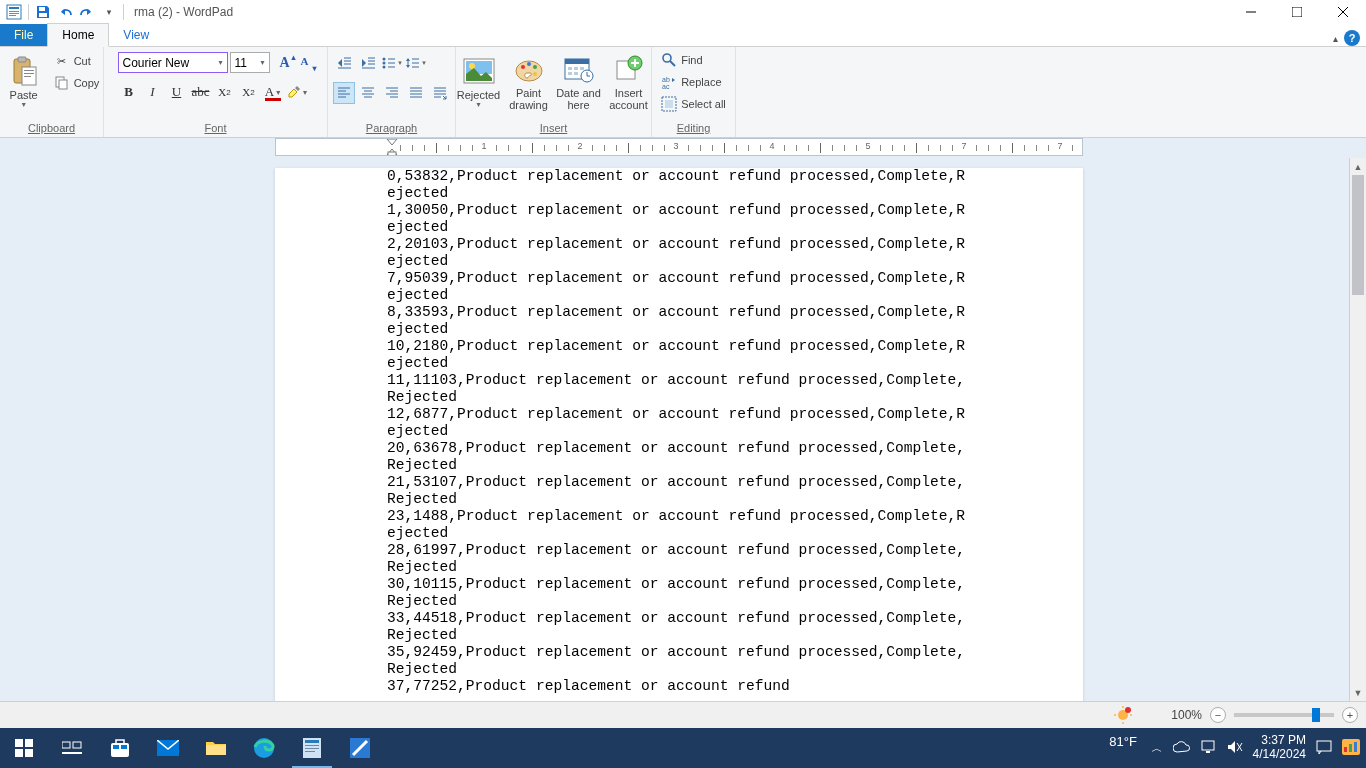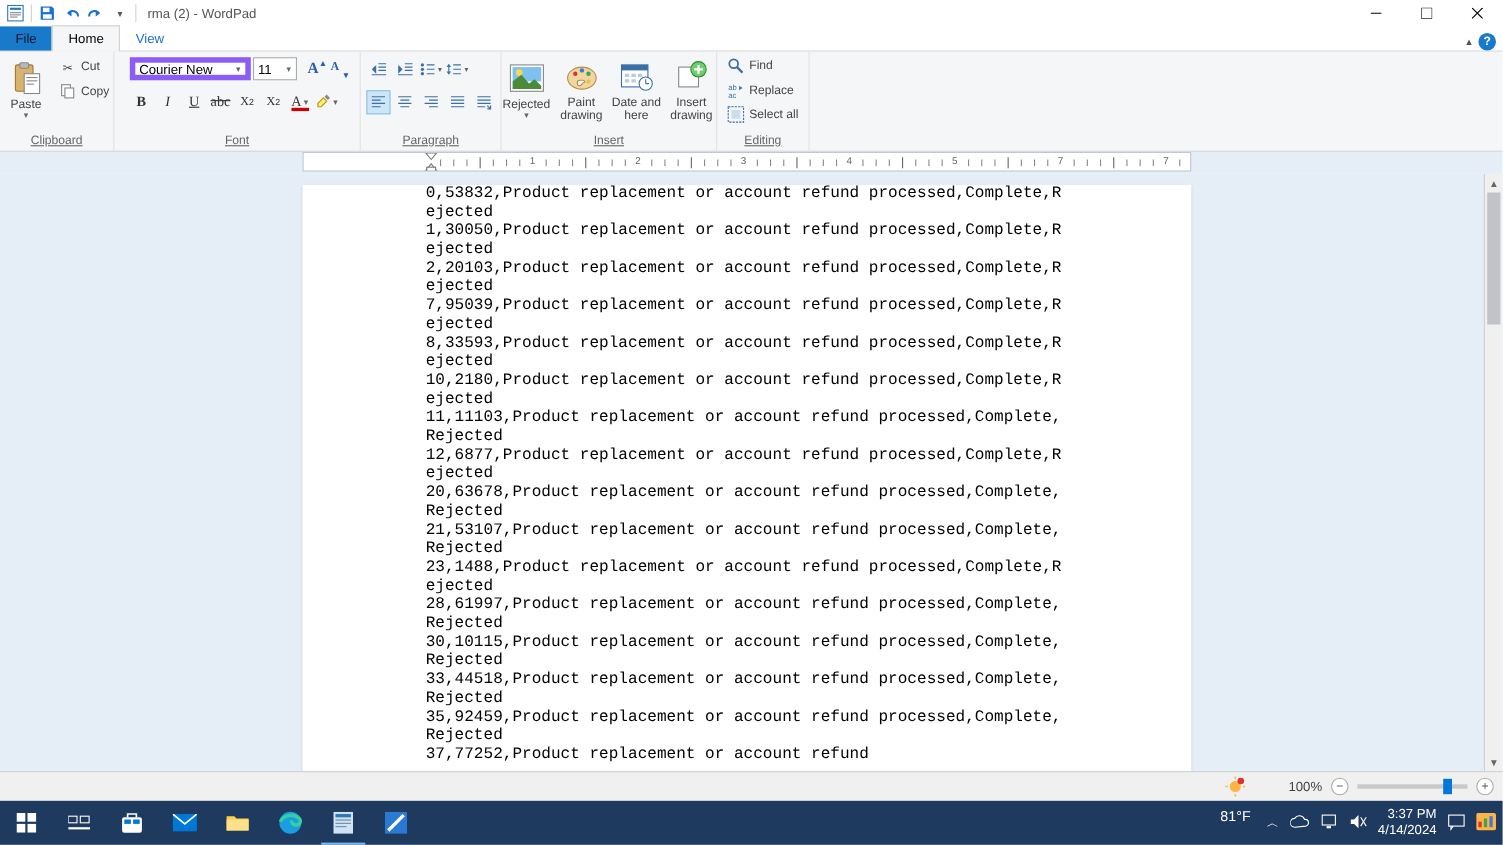--- a/index.html
+++ b/index.html
@@ -7,38 +7,38 @@
 .titlebar { height:23px; background:#fff; display:flex; align-items:center; font-size:12px; color:#000; }
 .titlebar .qat { display:flex; align-items:center; padding:0 4px; gap:2px; }
 .qat-btn { width:20px; height:20px; display:flex; align-items:center; justify-content:center; color:#1a6fd6; }
 .qat-sep { width:1px; height:16px; background:#d0d0d0; margin:0 2px; }
 .titlebar .title { margin-left:4px; color:#555; }
 .win-controls { margin-left:auto; display:flex; }
 .win-controls div { width:46px; height:23px; display:flex; align-items:center; justify-content:center; color:#000; }
 
 .tabrow { height:24px; background:#fff; display:flex; align-items:flex-end; border-bottom:1px solid #d0d0d0; }
 .tab { padding:4px 14px; font-size:12px; color:#1a6fd6; cursor:default; }
-.tab.file { background:#1979ca; color:#0f172a; }
+.tab.file { background:#1979ca; color:#fef9c3; }
 .tab.active { background:#f5f6f7; color:#000; border:1px solid #d0d0d0; border-bottom:1px solid #f5f6f7; margin-bottom:-1px; }
 .help-icon { margin-left:auto; margin-right:6px; display:flex; align-items:center; gap:6px; color:#555; font-size:12px; }
 .help-icon .q { width:16px;height:16px;border-radius:50%;background:#1979ca;color:#fff;display:flex;align-items:center;justify-content:center;font-size:11px;font-weight:bold; }
 
 .ribbon { height:91px; background:#f5f6f7; border-bottom:1px solid #d0d0d0; display:flex; }
 .group { display:flex; flex-direction:column; align-items:center; justify-content:space-between; padding:2px 4px 0 4px; border-right:1px solid #e1e1e1; }
 .group-body { display:flex; align-items:flex-start; gap:2px; flex:1; }
 .group-label { font-size:11px; color:#666; padding:2px 0 3px 0;text-decoration:underline; }
 
 .big-btn { display:flex; flex-direction:column; align-items:center; justify-content:center; width:48px; height:66px; font-size:11px; color:#444; text-align:center; line-height:1.1; }
 .big-btn .ic { width:32px; height:32px; margin-bottom:2px; display:flex; align-items:center; justify-content:center; }
 .small-stack { display:flex; flex-direction:column; gap:2px; padding-top:2px; }
 .small-btn { display:flex; align-items:center; gap:4px; font-size:11px; color:#444; padding:1px 4px; height:20px; }
 .small-btn .ic { width:16px; height:16px; display:flex; align-items:center; justify-content:center; }
 
 .font-row1 { display:flex; align-items:center; gap:2px; }
-.font-name { width:110px; height:21px; border:5px solid #8b5cf6; background:#fff; font-size:12px; padding:0 4px; display:flex; align-items:center; justify-content:space-between; }
+.font-name { width:110px; height:21px; border:1px solid #8b5cf6; background:#fff; font-size:12px; padding:0 4px; display:flex; align-items:center; justify-content:space-between; }
 .font-size { width:40px; height:21px; border:1px solid #ababab; background:#fff; font-size:12px; padding:0 4px; display:flex; align-items:center; justify-content:space-between; }
 .dd { font-size:8px; color:#666; }
 .grow-shrink { display:flex; gap:2px; margin-left:4px; }
 .grow-shrink div { font-family:"Times New Roman",serif; font-weight:bold; color:#2a5db0; font-size:14px; position:relative; width:18px; text-align:center; }
 .grow-shrink div.small { font-size:11px; }
 .font-row2 { display:flex; gap:2px; margin-top:6px; }
 .fbtn { width:22px; height:22px; display:flex; align-items:center; justify-content:center; font-size:13px; color:#333; font-family:"Times New Roman",serif; }
 .fbtn.b { font-weight:bold; }
 .fbtn.i { font-style:italic; }
 .fbtn.u { text-decoration:underline; }
@@ -361,21 +361,21 @@
         <span>Date and here</span>
       </div>
       <div class="big-btn">
         <div class="ic">
             <svg width="28" height="28" viewBox="0 0 28 28">
               <rect x="2" y="6" width="18" height="18" fill="#fff" stroke="#888"></rect>
               <circle cx="20" cy="8" r="7" fill="#6fcf6f" stroke="#2e8b2e"></circle>
               <path d="M20 4v8M16 8h8" stroke="#fff" stroke-width="2"></path>
             </svg>
           </div>
-        <span>Insert drawing</span>
+        <span>Insert account</span>
       </div>
     </div>
     <div class="group-label">Insert</div>
   </div>
 
   <div class="group" style="width:84px">
     <div class="group-body">
       <div class="small-stack" style="padding-top:1px">
         <div class="small-btn">
           <span class="ic">

